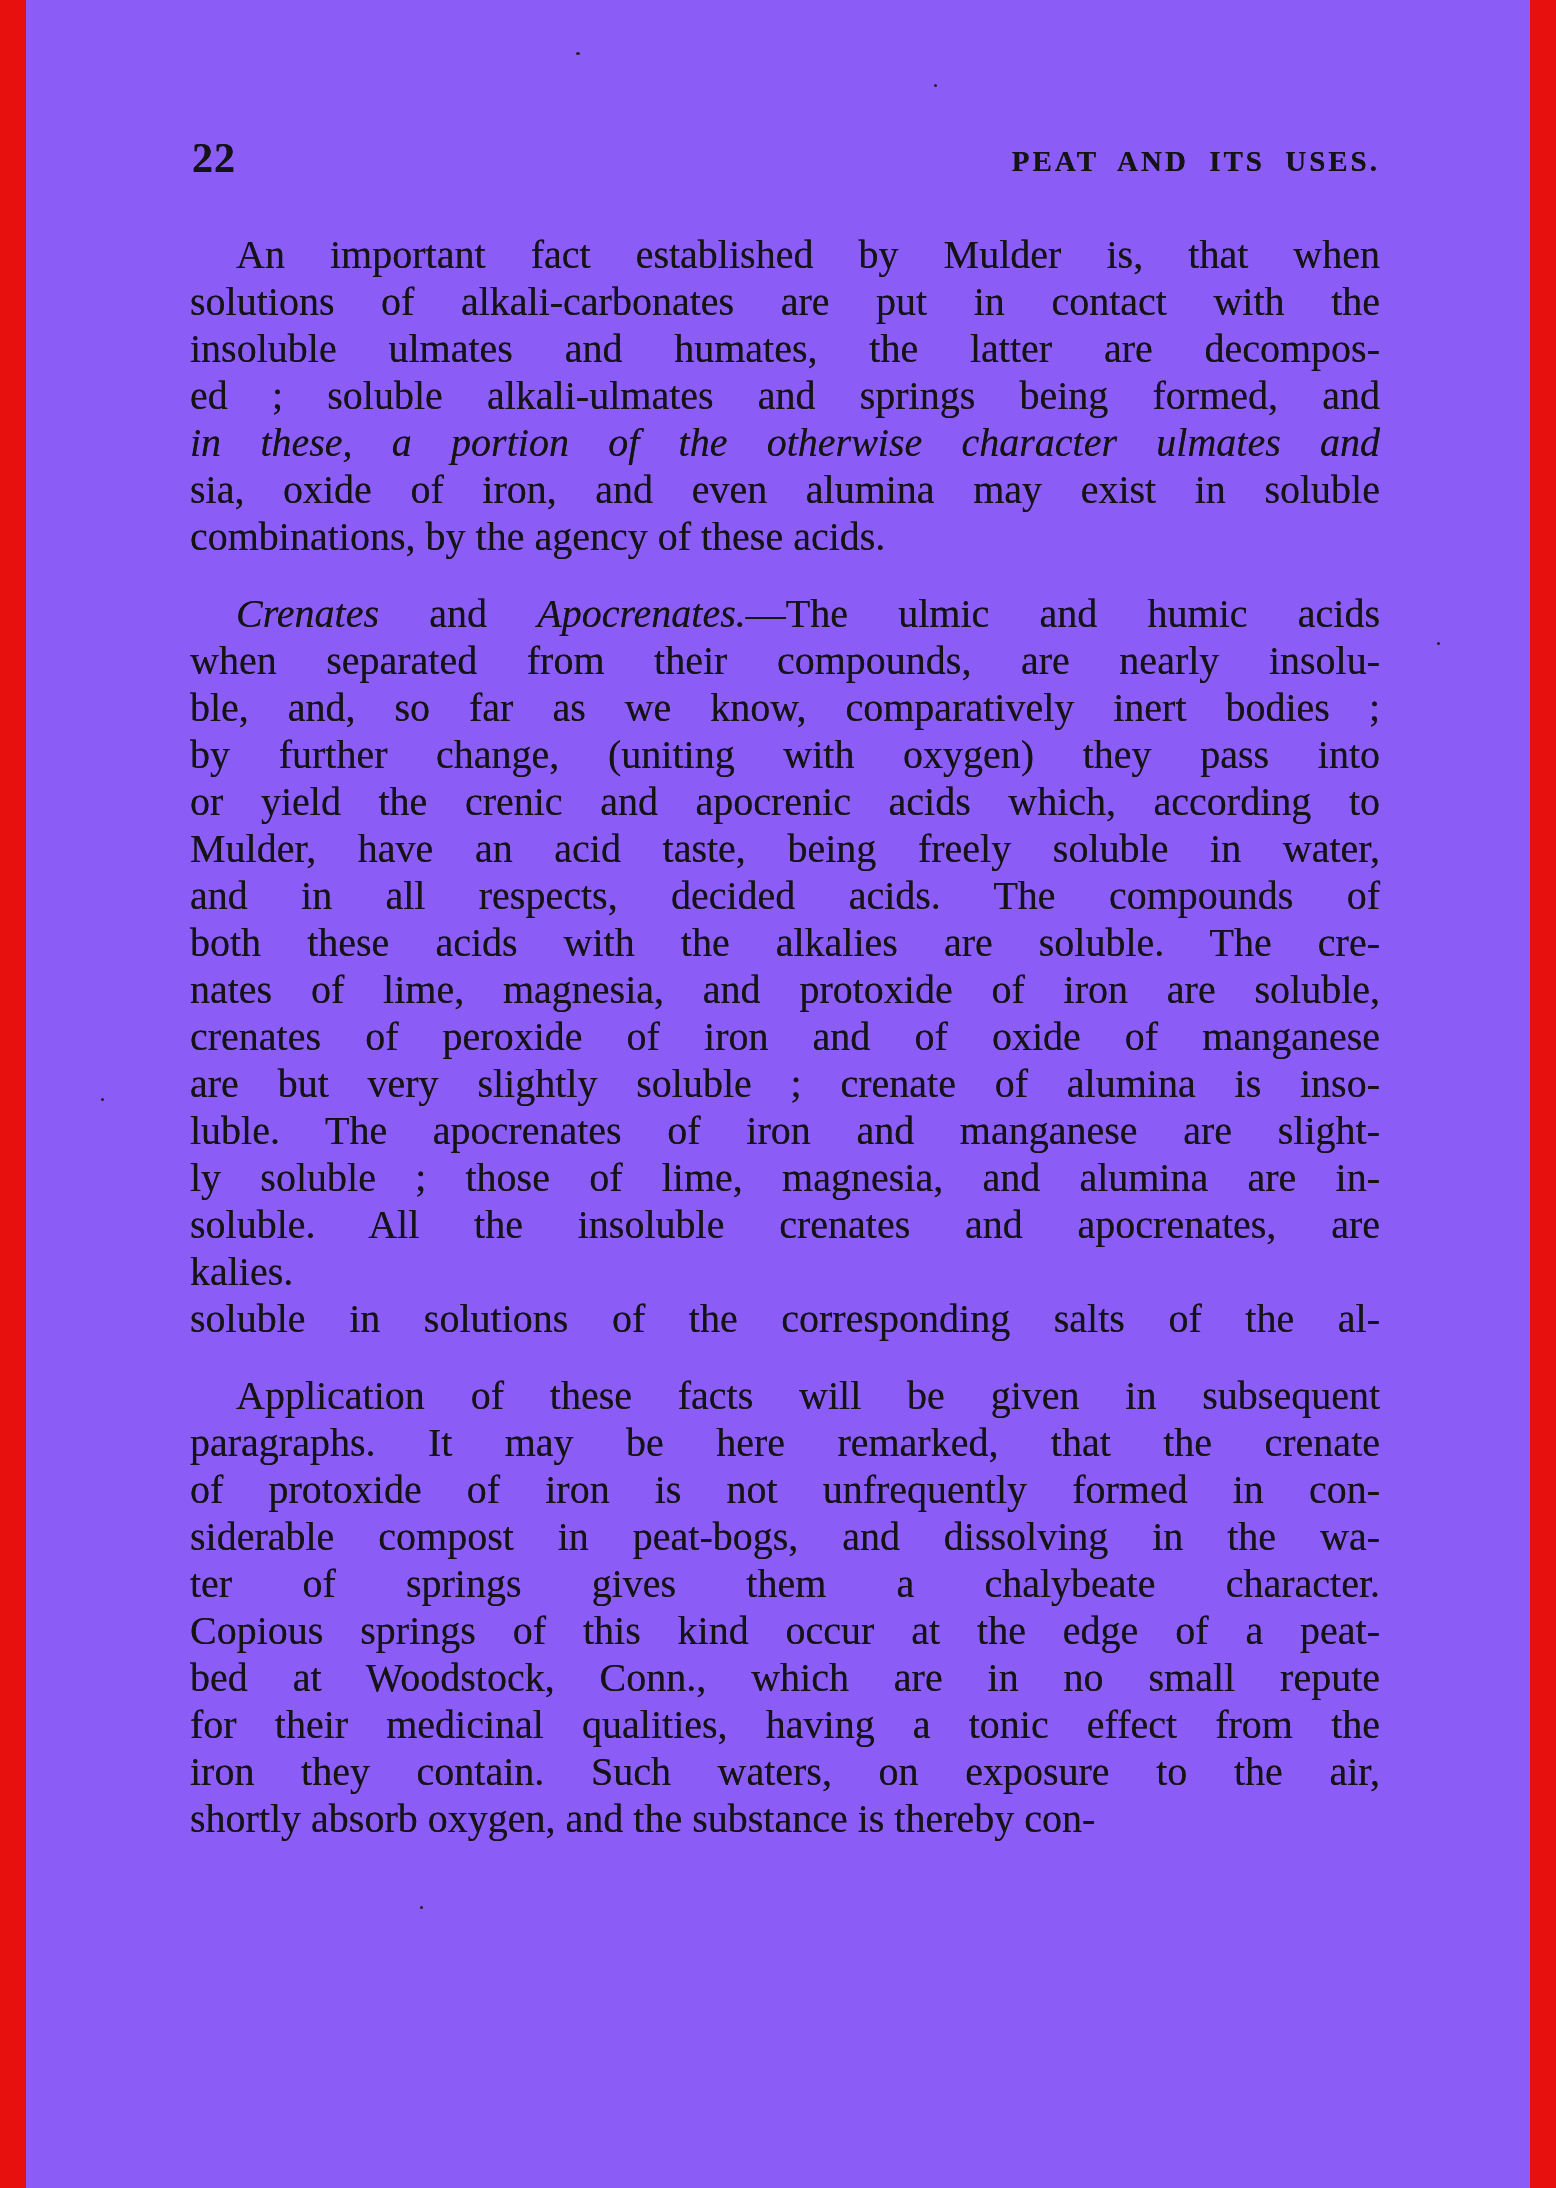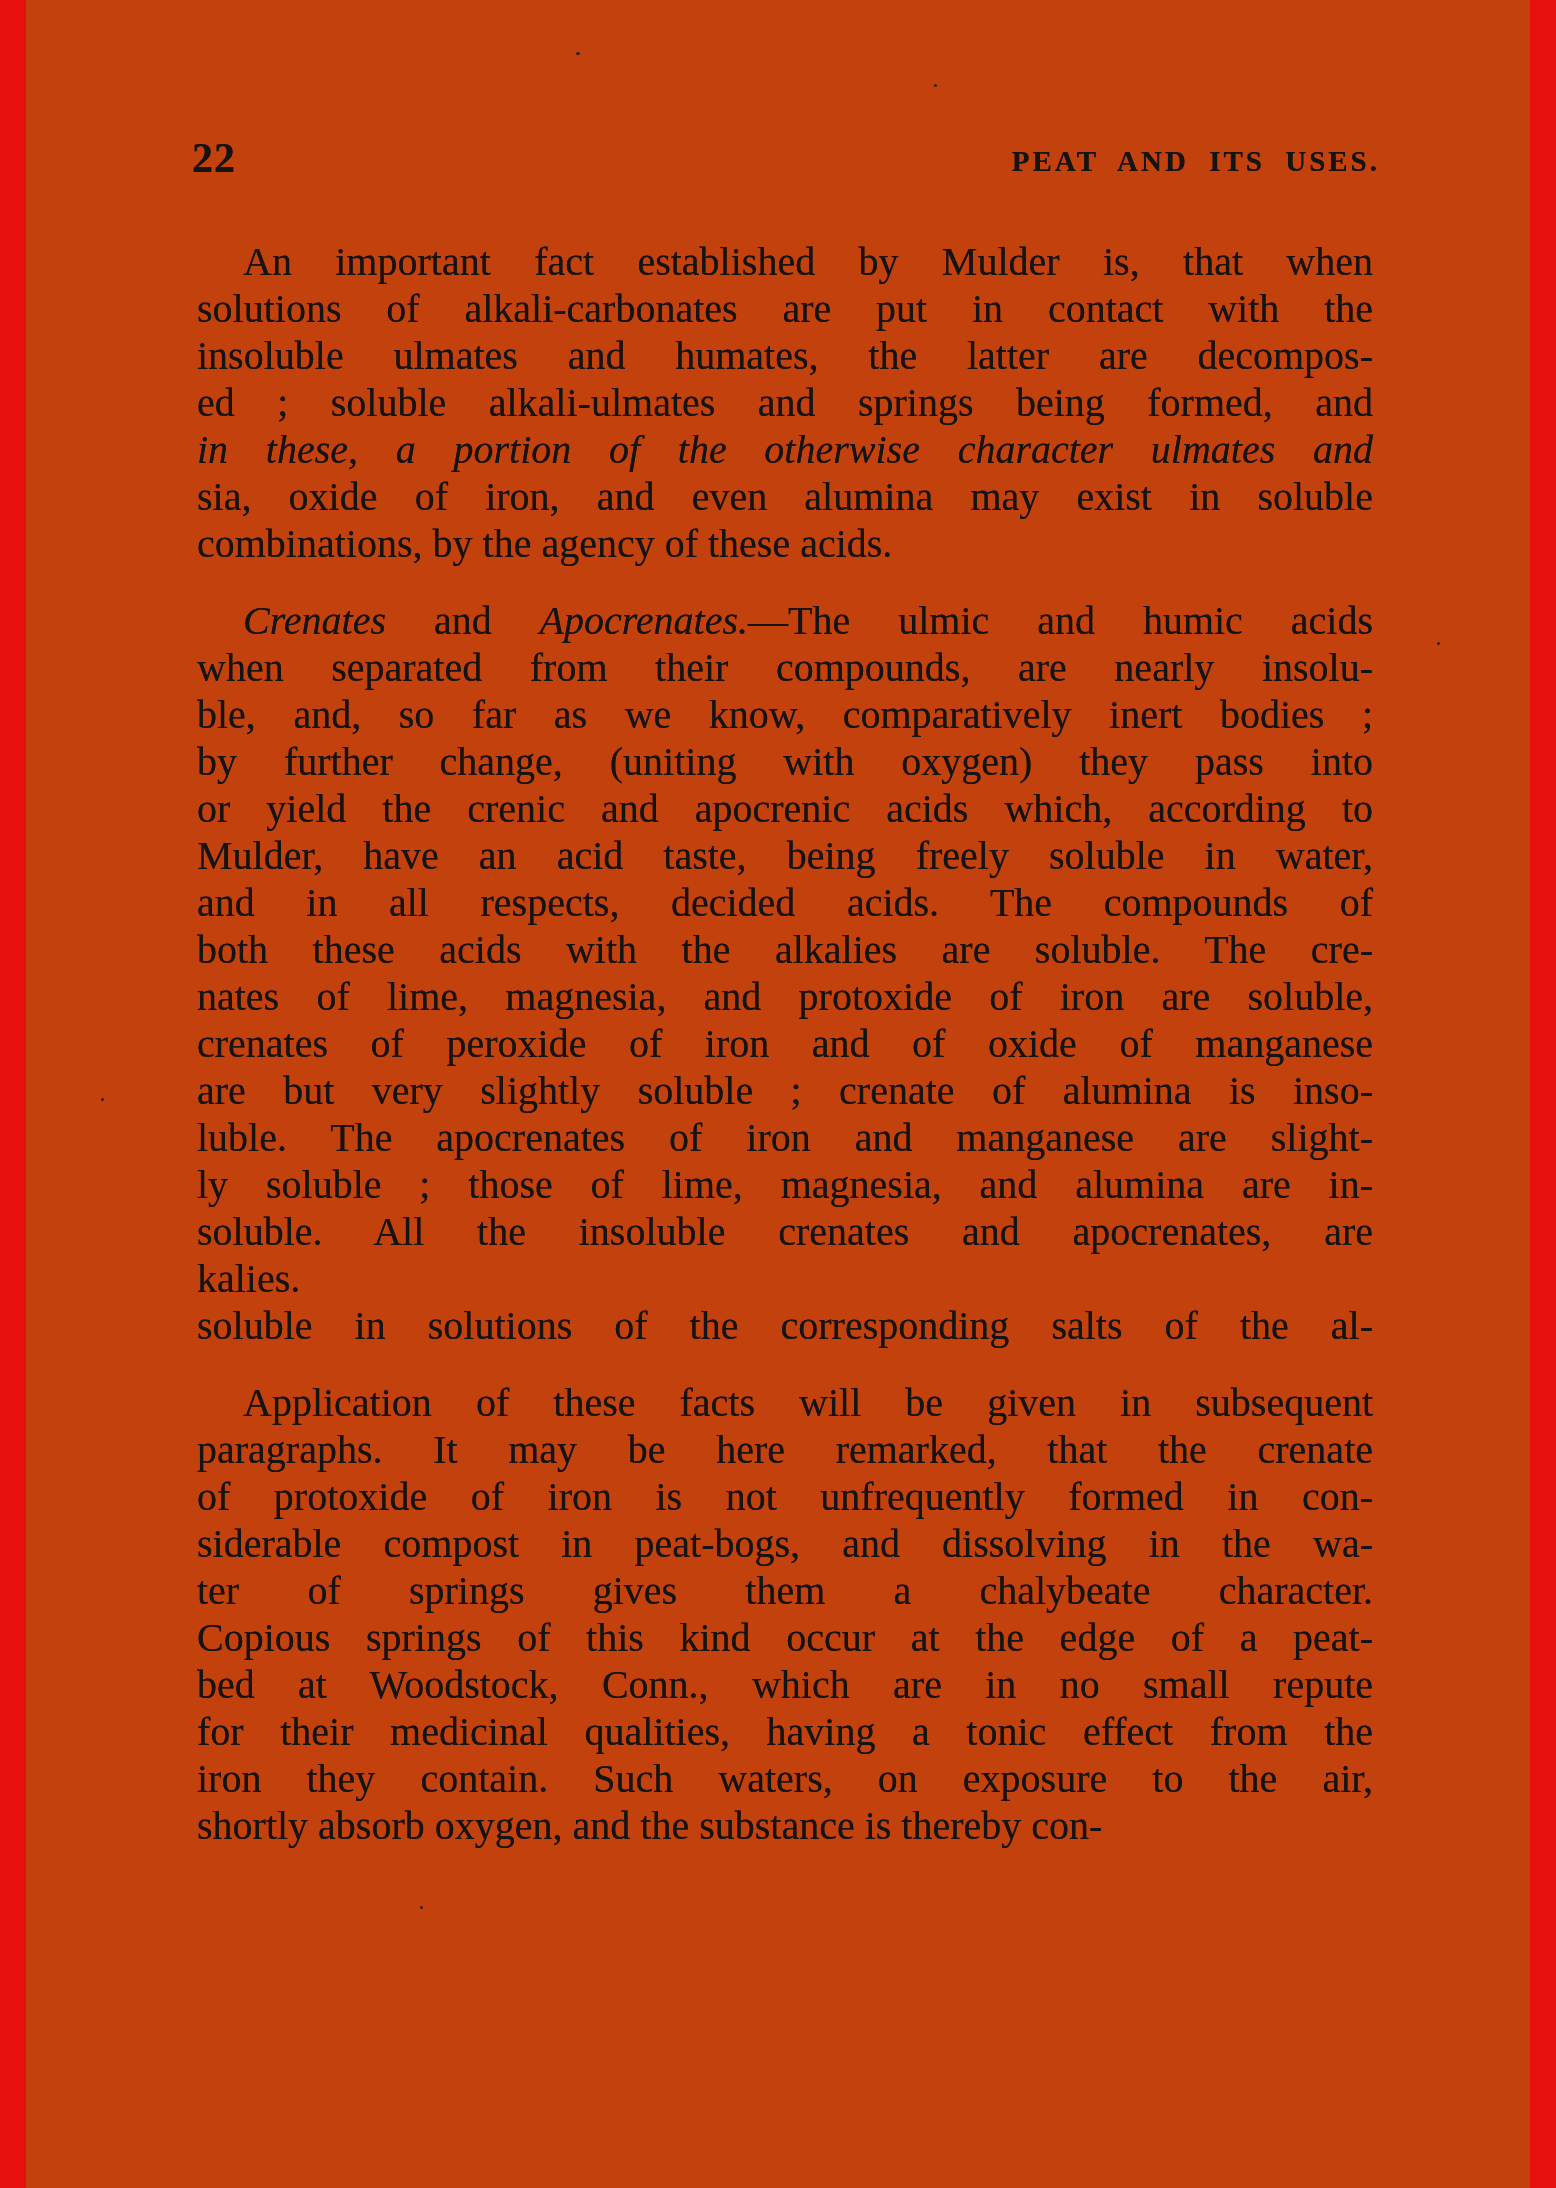--- a/index.html
+++ b/index.html
@@ -1,19 +1,19 @@
 <!DOCTYPE html>
 <html><head>
 <meta charset="utf-8">
 <style>
   html,body { margin:0; padding:0; background:#ffffff; }
   .page {
     position:relative;
     width:1556px; height:2188px;
-    background:#c2410c;
+    background:#8b5cf6;
     overflow:hidden;
     font-family:"Liberation Serif","DejaVu Serif",serif;
     color:#141414;
   }
   .edge-bar {
     position:absolute; top:0; width:26px; height:2188px;
   }
   .edge-left  { left:0; }
   .edge-right { right:0; }
 
@@ -29,21 +29,21 @@
     position:absolute; left:0; top:11px; width:100%;
     text-align:right;
     font-size:29px; font-weight:700;
     letter-spacing:3px; word-spacing:10px;
     text-shadow:0 0 0.5px rgba(0,0,0,0.7);
   }
 
   .page-body {
     position:absolute; top:231px; left:190px; width:1190px;
   }
-  .para { margin:7px; }
+  .para { margin:0; }
   .para + .para { margin-top:30px; }
   .line {
     font-size:40px; line-height:47px;
     text-align:justify; text-align-last:justify;
     text-justify:inter-word;
     white-space:normal;
     text-shadow:0 0 0.6px rgba(0,0,0,0.65);
   }
   .line.last { text-align-last:left; }
   .line.indent { text-indent:46px; }

